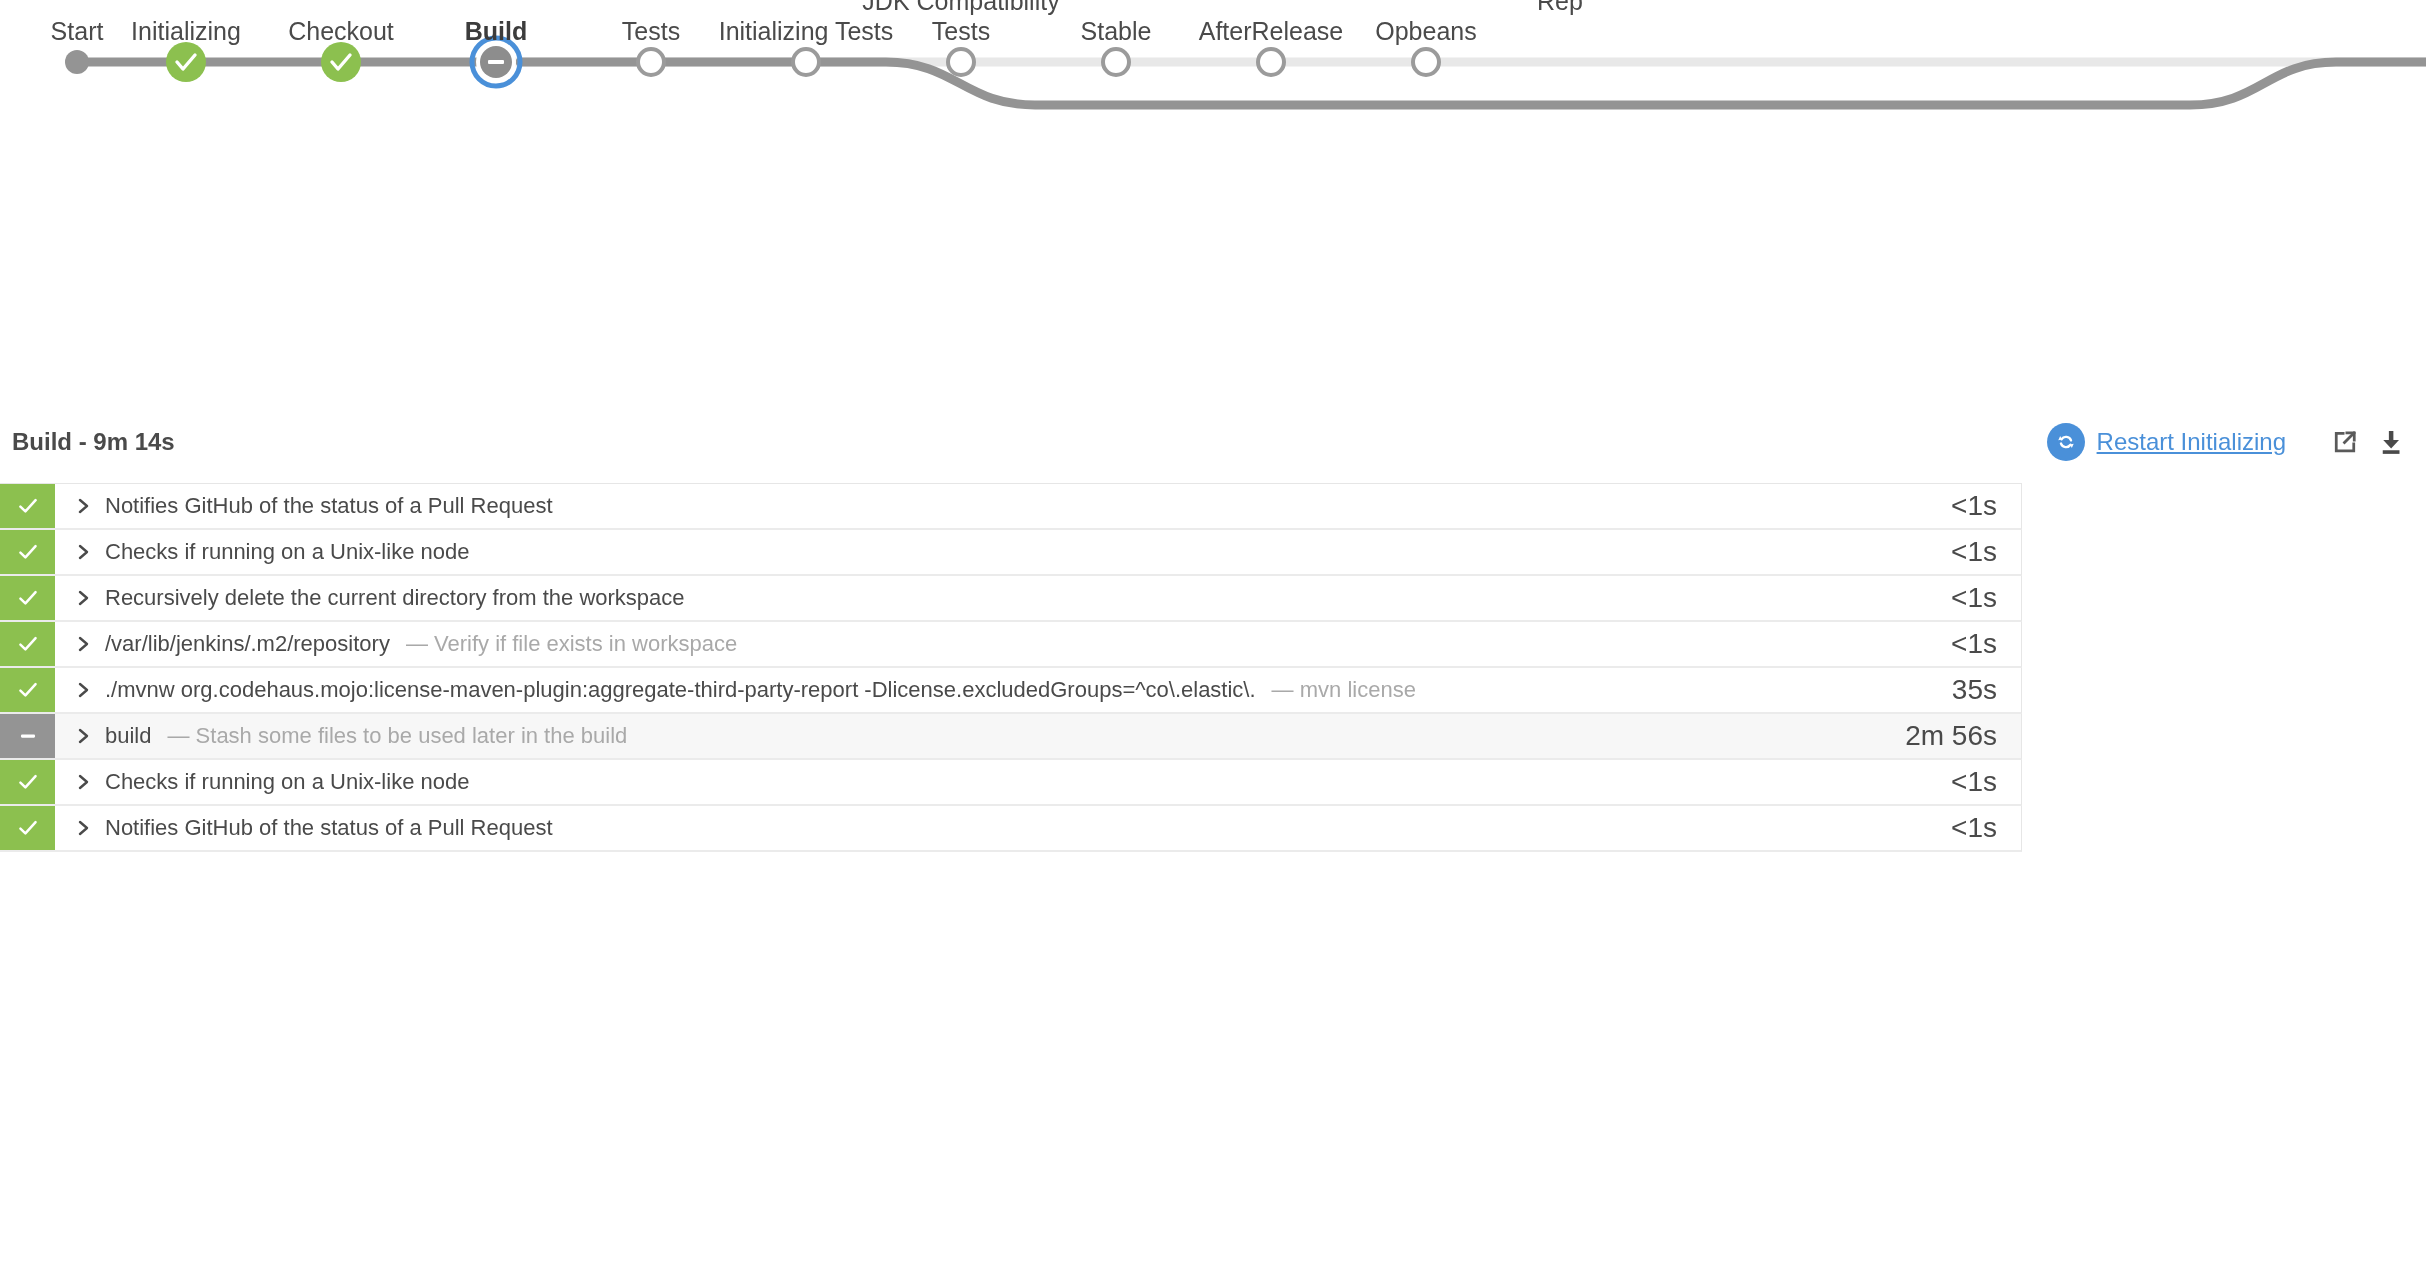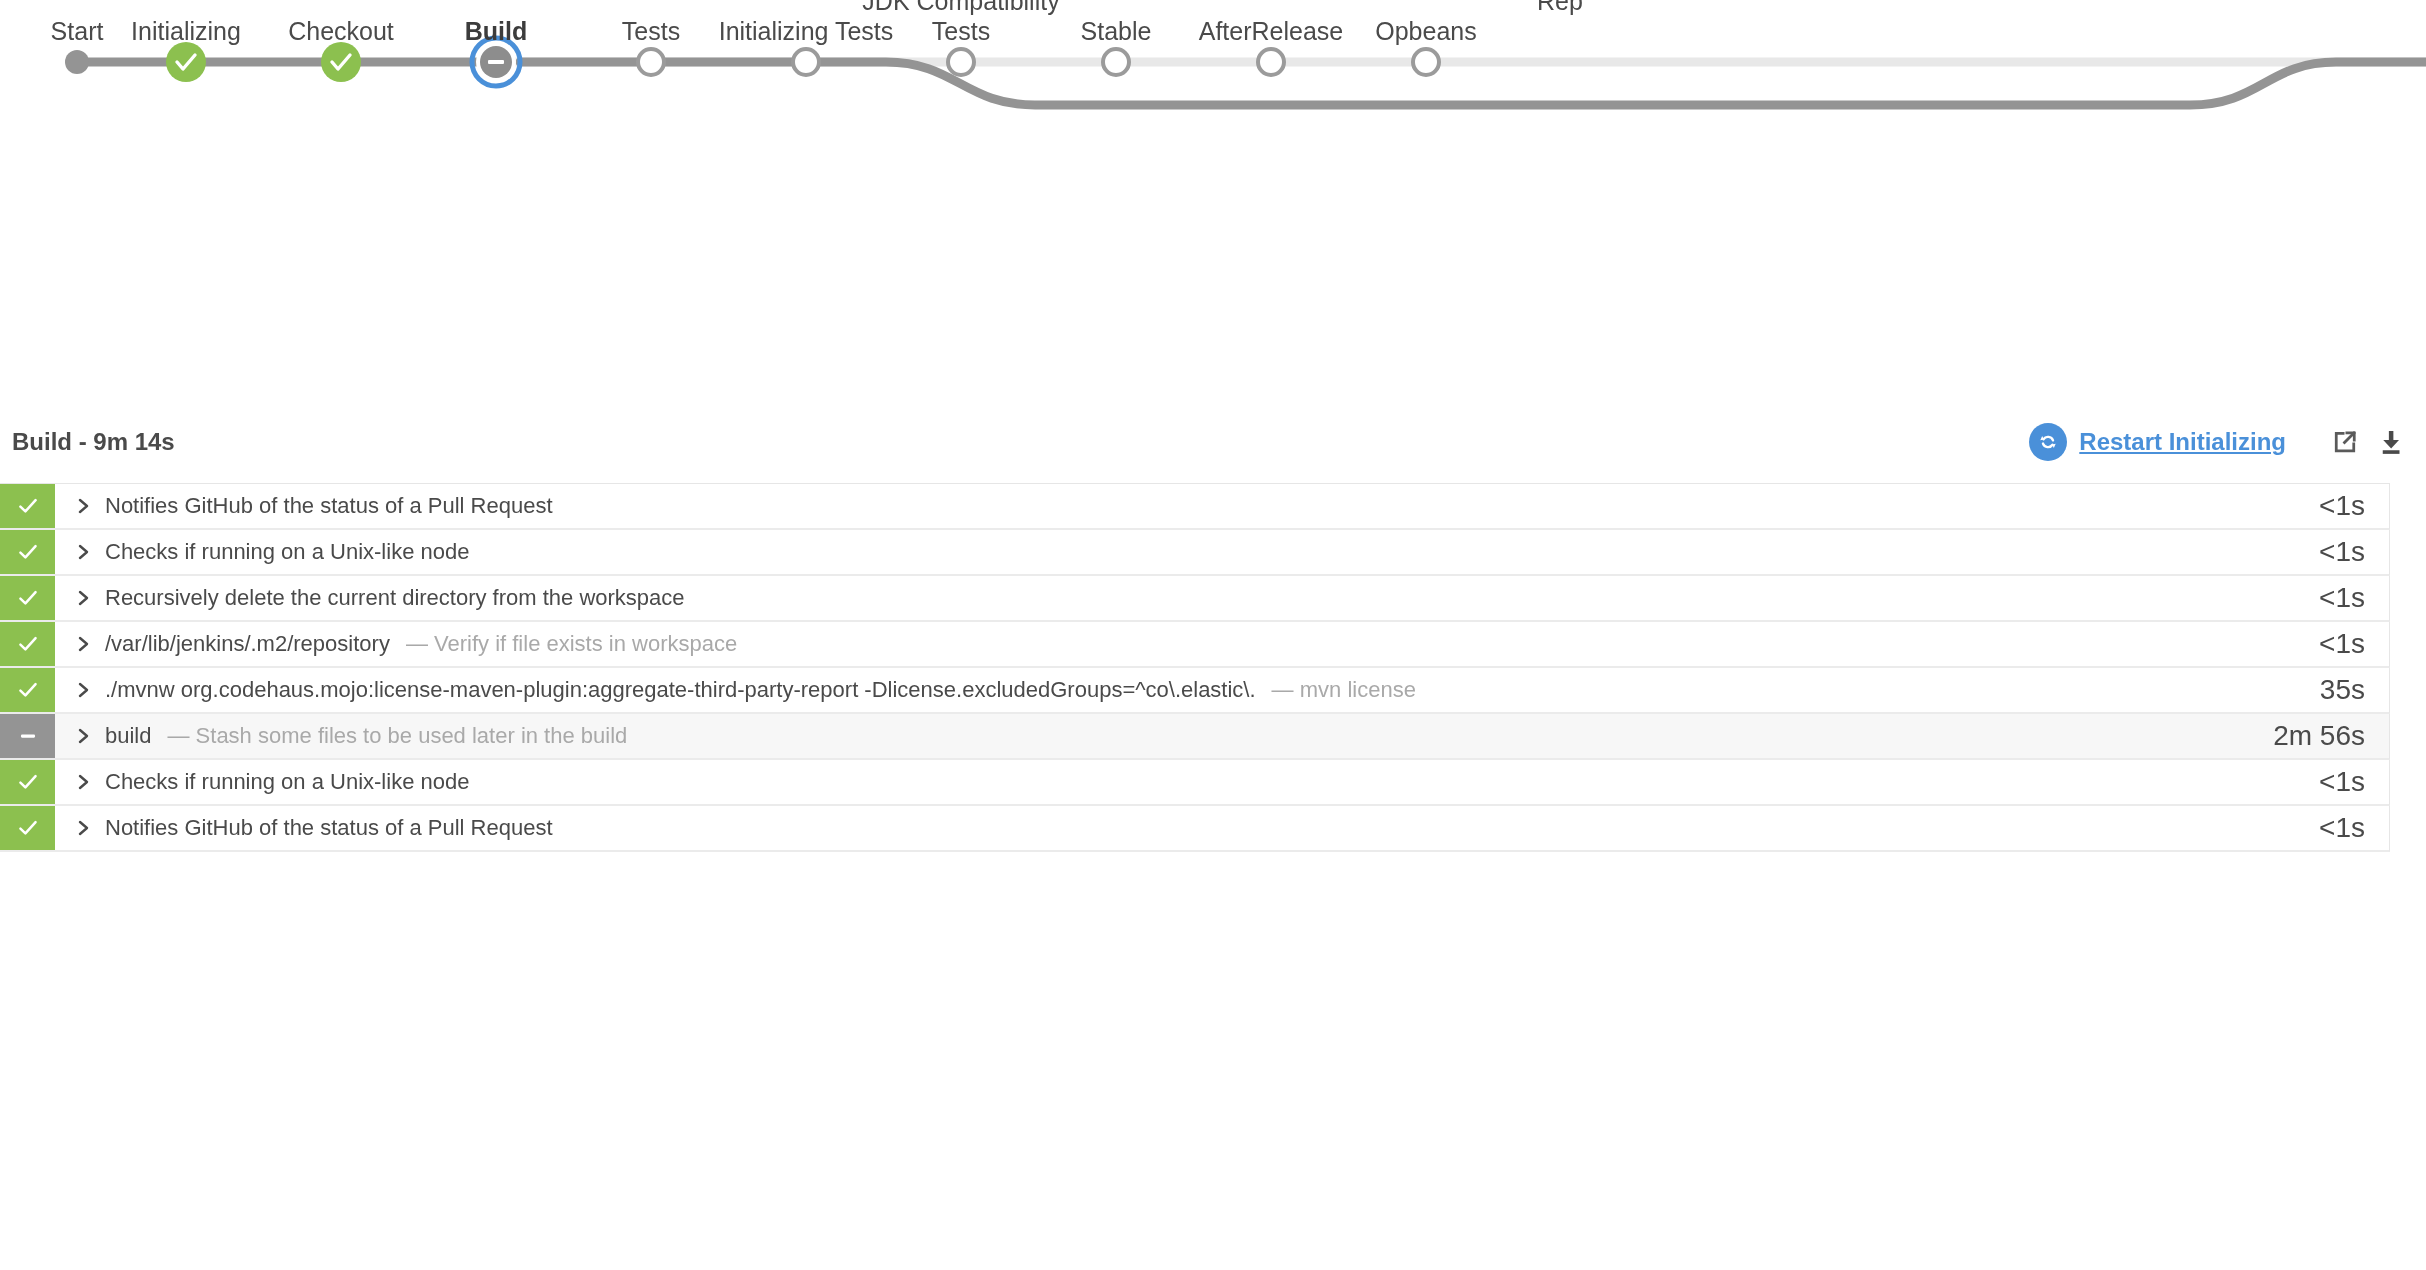--- a/index.html
+++ b/index.html
@@ -56,21 +56,20 @@
     right: 24px; top: -6px;
     display: flex;
     align-items: center;
     gap: 0px;
   }
   #restart-block {
     display: flex;
     align-items: center;
     gap: 12px;
     margin-right: 36px;
-    font-weight: bold;
   }
   .restart-icon {
     width: 38px; height: 38px;
     border-radius: 50%;
     background: #4a90d9;
     display: flex;
     align-items: center;
     justify-content: center;
     flex: none;
   }
@@ -86,21 +85,21 @@
     display: flex;
     align-items: center;
     justify-content: center;
     cursor: pointer;
   }
 
   
   #steps-list {
     position: absolute;
     left: 0; top: 483px;
-    width: 2390px;
+    width: 2022px;
     border-top: 1px solid #e6e6e6;
   }
   .step-row {
     position: relative;
     display: flex;
     align-items: stretch;
     height: 44px;
     background: #ffffff;
     border-bottom: 2px solid #ebebeb;
     border-right: 1px solid #e6e6e6;

